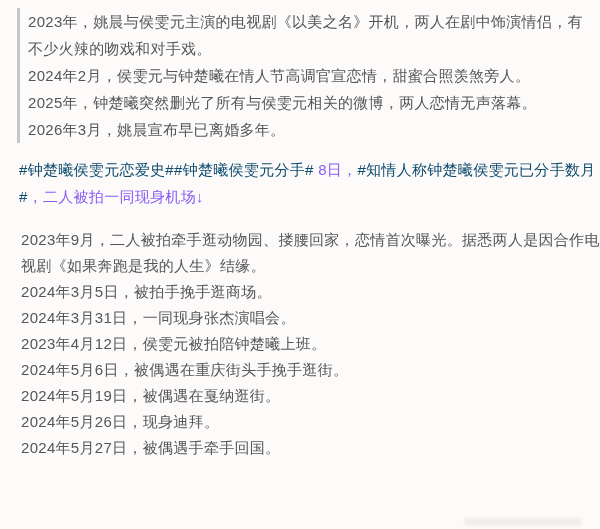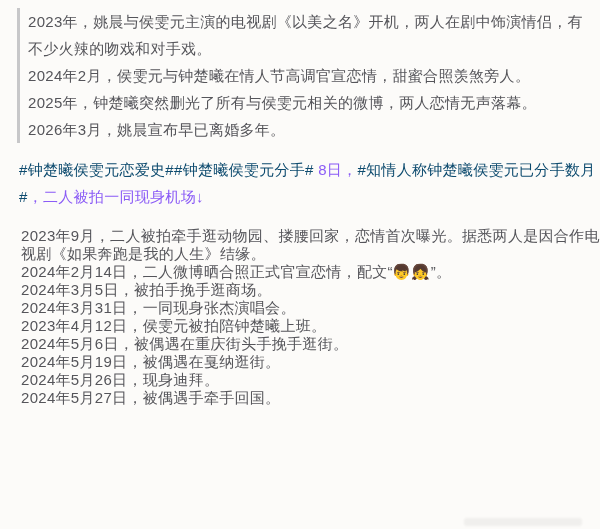--- a/index.html
+++ b/index.html
@@ -38,21 +38,21 @@
   }
   .hashtag-lead .plain {
     color: #8b5cf6;
   }
   .timeline {
     margin: 17px 0 0 21px;
   }
   .timeline p {
     margin: 0;
     font-size: 15px;
-    line-height: 18px;
+    line-height: 26px;
     white-space: pre;
     letter-spacing: 0.3px;
   }
   .faint-watermark {
     position: absolute;
     right: 18px;
     bottom: 3px;
     width: 118px;
     height: 8px;
     background: rgba(170, 170, 170, 0.14);
@@ -71,21 +71,20 @@
   <p>2025年，钟楚曦突然删光了所有与侯雯元相关的微博，两人恋情无声落幕。</p>
   <p>2026年3月，姚晨宣布早已离婚多年。</p>
 </blockquote>
 
 <p class="hashtag-lead"><span class="tag">#钟楚曦侯雯元恋爱史#</span><span class="tag">#钟楚曦侯雯元分手#</span><span class="plain"> 8日，</span><span class="tag">#知情人称钟楚曦侯雯元已分手数月
 #</span><span class="plain">，二人被拍一同现身机场↓</span></p>
 
 <div class="timeline">
   <p>2023年9月，二人被拍牵手逛动物园、搂腰回家，恋情首次曝光。据悉两人是因合作电
 视剧《如果奔跑是我的人生》结缘。</p>
-  <p>2024年2月14日，二人微博晒合照正式官宣恋情，配文“👦👧”。</p>
   <p>2024年3月5日，被拍手挽手逛商场。</p>
   <p>2024年3月31日，一同现身张杰演唱会。</p>
   <p>2023年4月12日，侯雯元被拍陪钟楚曦上班。</p>
   <p>2024年5月6日，被偶遇在重庆街头手挽手逛街。</p>
   <p>2024年5月19日，被偶遇在戛纳逛街。</p>
   <p>2024年5月26日，现身迪拜。</p>
   <p>2024年5月27日，被偶遇手牵手回国。</p>
 </div>
 
 <div class="faint-watermark"></div>

